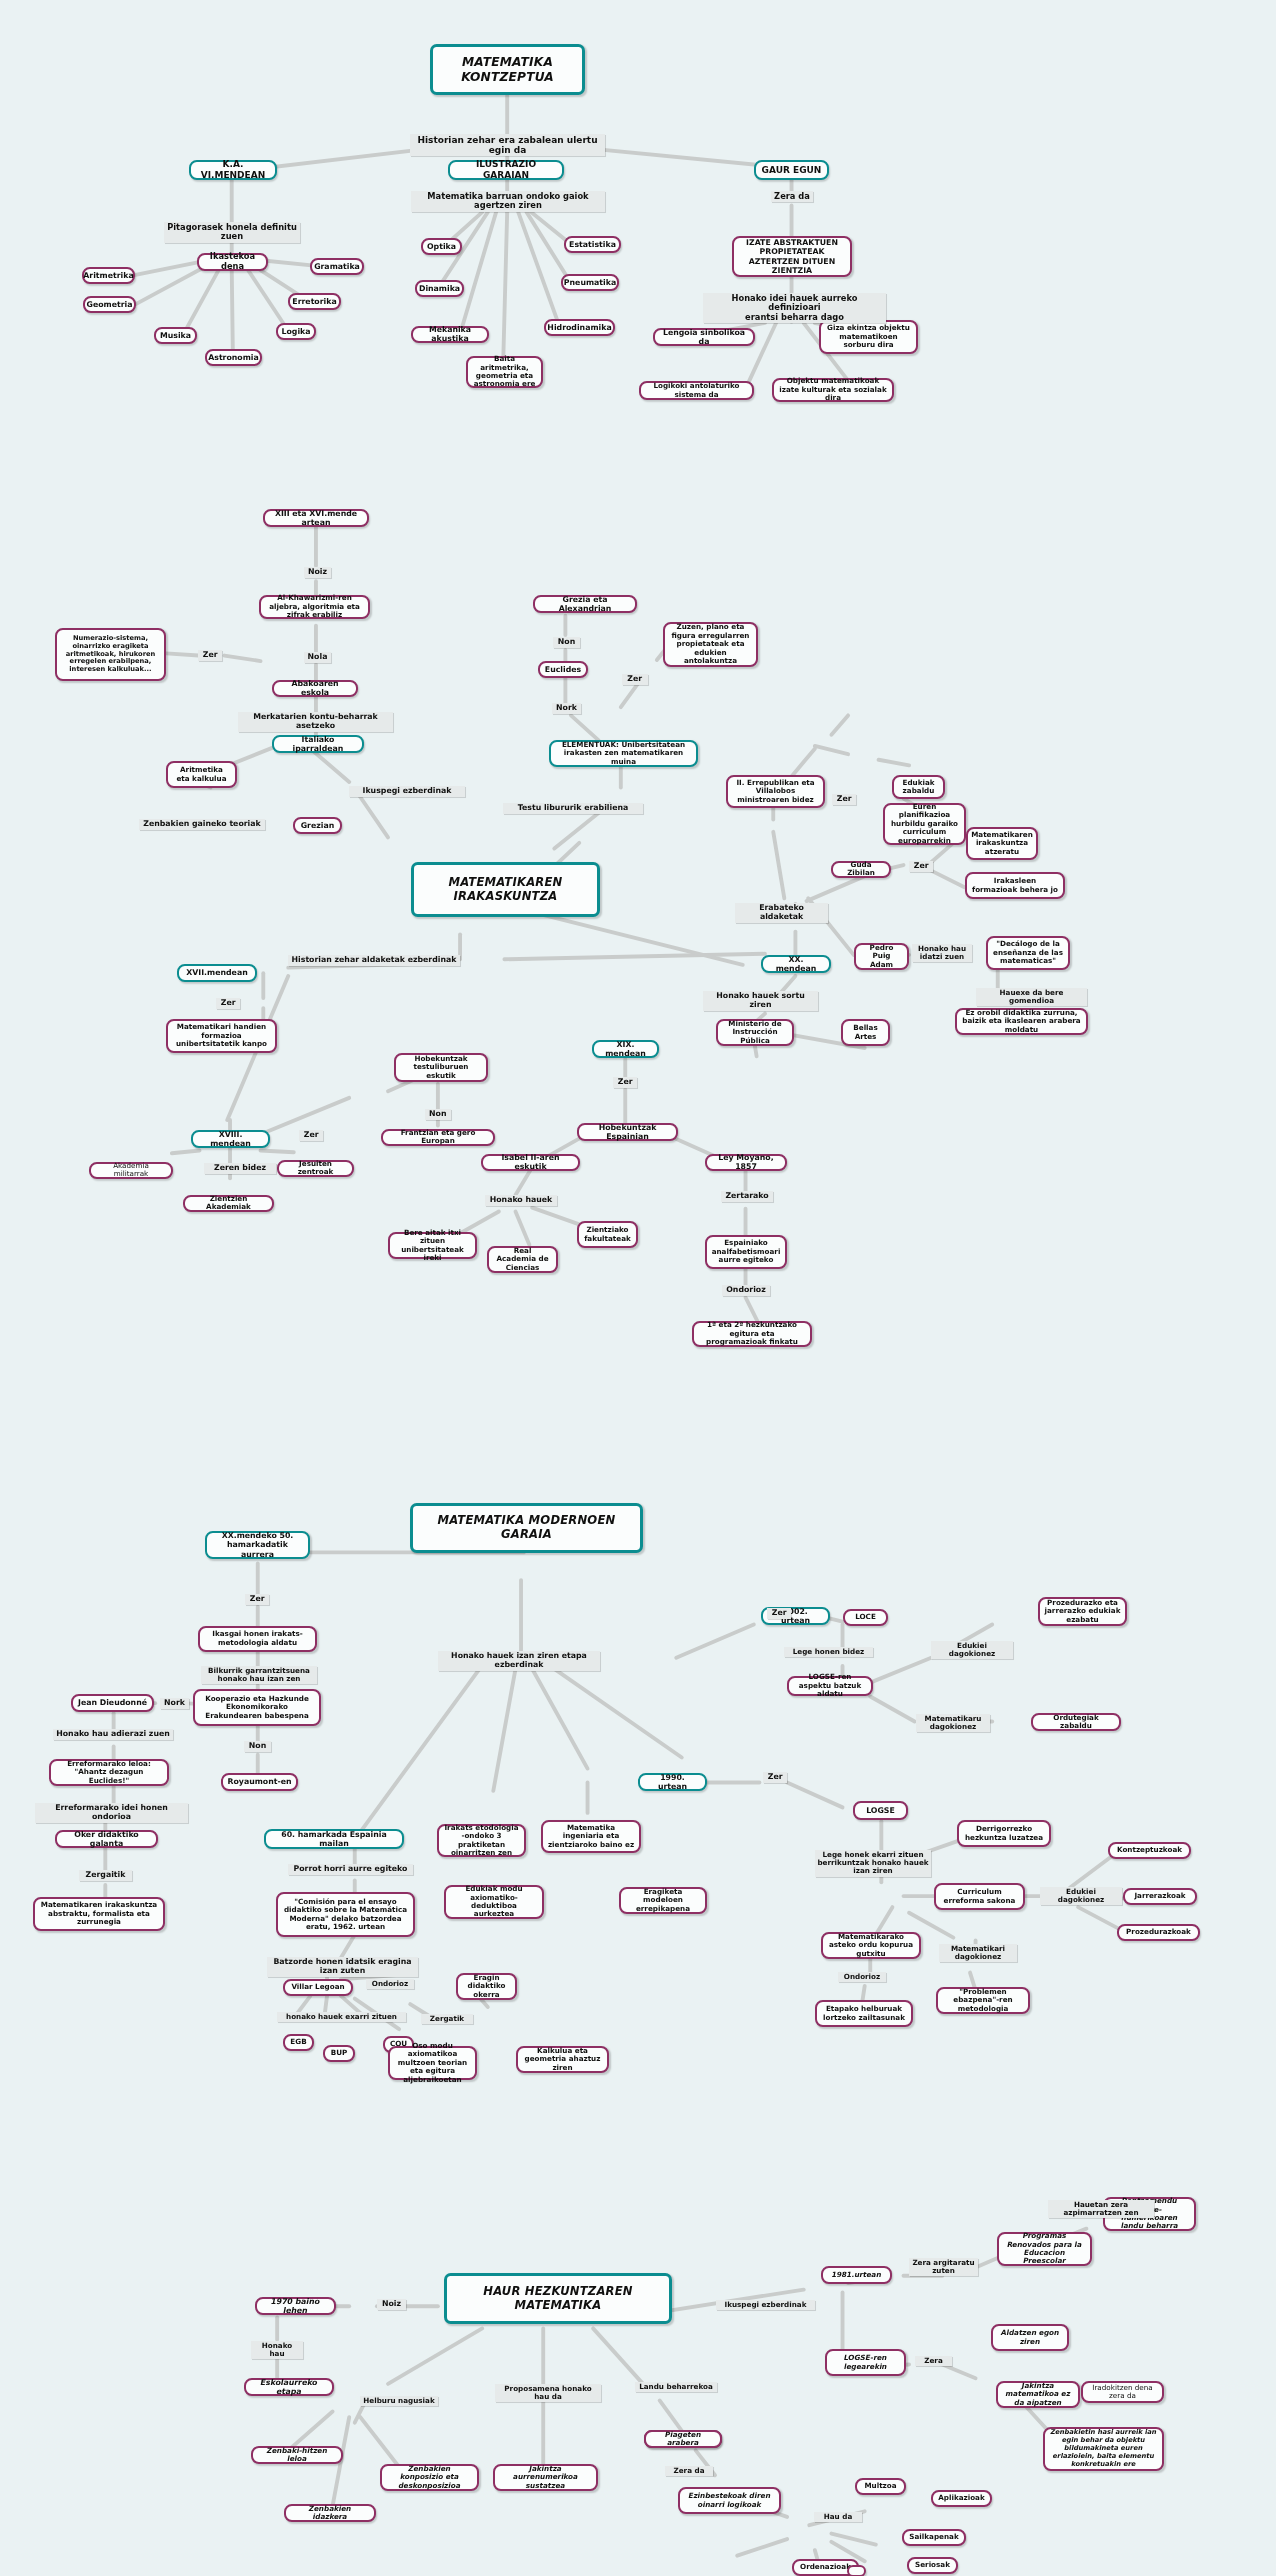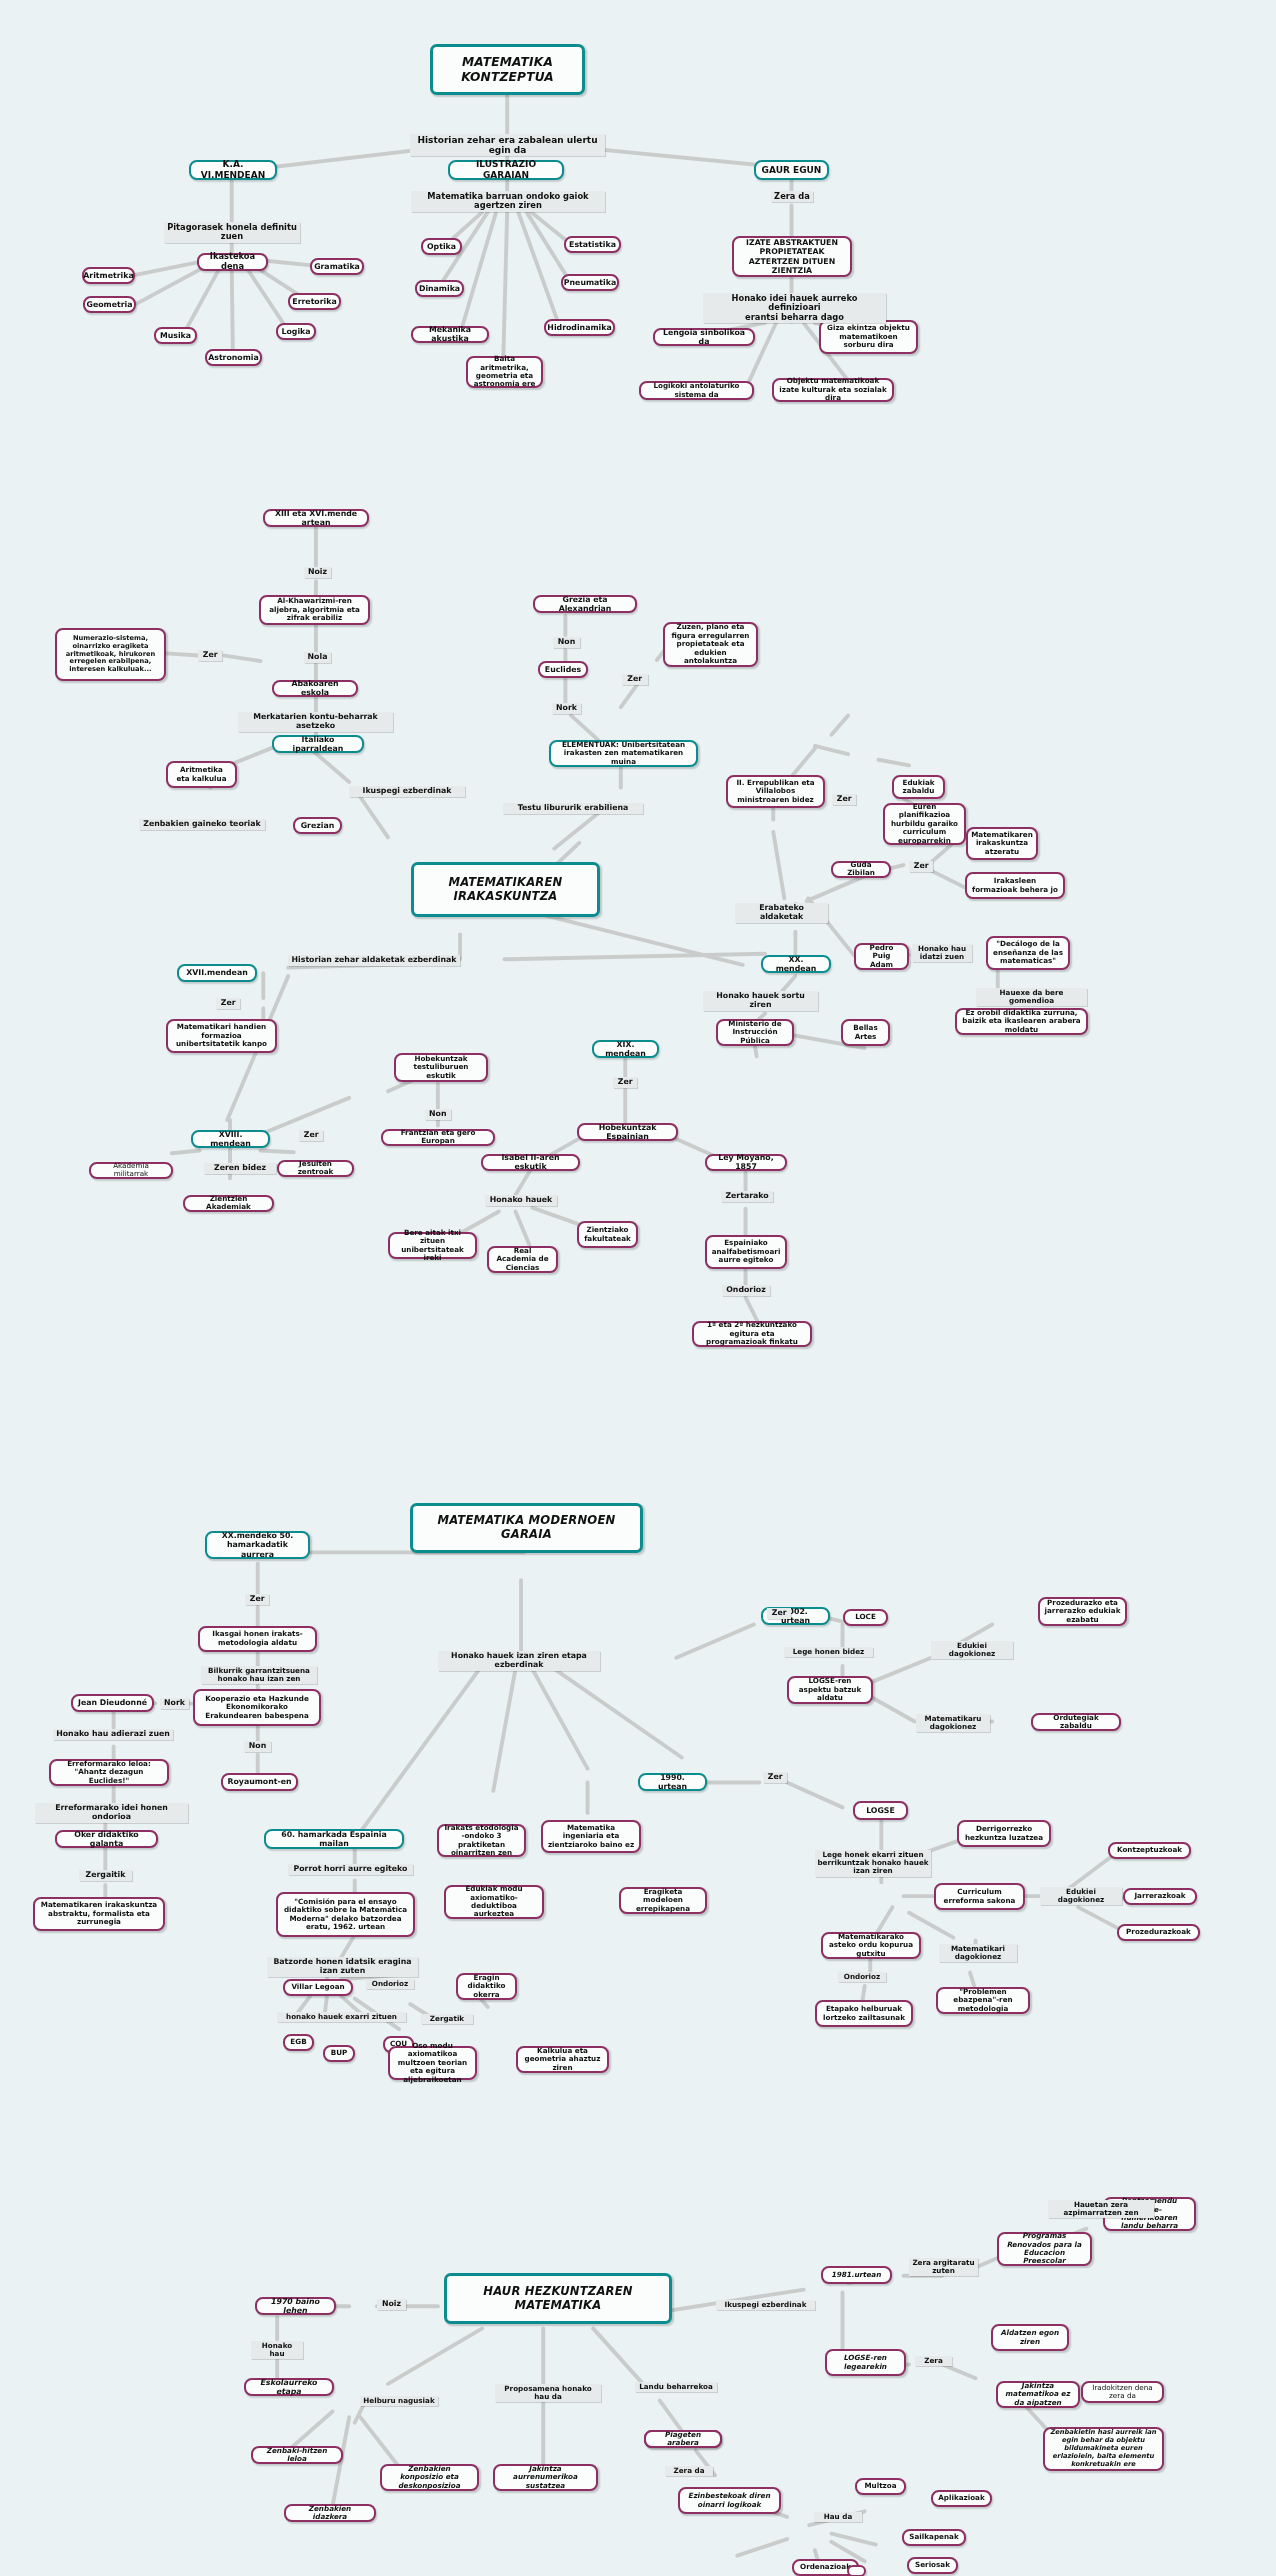--- a/index.html
+++ b/index.html
@@ -308,21 +308,21 @@
 
 <div class="node thin" style="left:653px;top:328px;width:102px;height:18px;font-size:7.8px;">Lengoia sinbolikoa da</div>
 <div class="node thin" style="left:819px;top:320px;width:99px;height:34px;font-size:7.2px;">Giza ekintza objektu matematikoen sorburu dira</div>
 <div class="node thin" style="left:639px;top:381px;width:115px;height:19px;font-size:7.2px;">Logikoki antolaturiko sistema da</div>
 <div class="node thin" style="left:772px;top:378px;width:122px;height:24.4px;font-size:7.2px;">Objektu matematikoak izate kulturak eta sozialak dira</div>
 
 <div class="node title" style="left:411px;top:862px;width:189px;height:55px;font-size:11.6px;">MATEMATIKAREN IRAKASKUNTZA</div>
 
 <div class="node thin" style="left:263px;top:509px;width:106px;height:18px;font-size:7.8px;">XIII eta XVI.mende artean</div>
 <div class="elabel" style="left:304px;top:567px;width:27px;font-size:7.8px;">Noiz</div>
-<div class="node thin" style="left:259px;top:595px;width:111px;height:30px;font-size:7.2px;">Al-Khawarizmi-ren aljebra, algoritmia eta zifrak erabiliz</div>
+<div class="node thin" style="left:259px;top:595px;width:111px;height:24px;font-size:7.2px;">Al-Khawarizmi-ren aljebra, algoritmia eta zifrak erabiliz</div>
 <div class="elabel" style="left:304px;top:652px;width:27px;font-size:7.8px;">Nola</div>
 <div class="node thin" style="left:272px;top:680px;width:86px;height:16.6px;font-size:7.8px;">Abakoaren eskola</div>
 <div class="elabel" style="left:198px;top:650px;width:24.4px;font-size:7.8px;">Zer</div>
 <div class="node thin" style="left:55px;top:628px;width:111px;height:53px;font-size:6.7px;">Numerazio-sistema, oinarrizko eragiketa aritmetikoak, hirukoren erregelen erabilpena, interesen kalkuluak...</div>
 <div class="elabel" style="left:238px;top:712px;width:155px;font-size:7.8px;">Merkatarien kontu-beharrak asetzeko</div>
 <div class="node teal thin" style="left:272px;top:735px;width:92px;height:18px;font-size:7.8px;">Italiako iparraldean</div>
 <div class="elabel" style="left:349px;top:786px;width:116px;font-size:7.8px;">Ikuspegi ezberdinak</div>
 <div class="node thin" style="left:166px;top:761px;width:71px;height:27px;font-size:7.2px;">Aritmetika eta kalkulua</div>
 <div class="elabel" style="left:139px;top:819px;width:126px;font-size:7.8px;">Zenbakien gaineko teoriak</div>
 <div class="node thin" style="left:293px;top:817px;width:49px;height:16.6px;font-size:7.8px;">Grezian</div>
@@ -420,21 +420,21 @@
 
 <div class="node thin" style="left:437px;top:1824px;width:89px;height:33px;font-size:7.2px;">Irakats etodologia -ondoko 3 praktiketan oinarritzen zen</div>
 <div class="node thin" style="left:541px;top:1820px;width:100px;height:33px;font-size:7.2px;">Matematika ingeniaria eta zientziaroko baino ez</div>
 <div class="node thin" style="left:444px;top:1885px;width:100px;height:34px;font-size:7.2px;">Edukiak modu axiomatiko-deduktiboa aurkeztea</div>
 <div class="node thin" style="left:619px;top:1887px;width:88px;height:27px;font-size:7.2px;">Eragiketa modeloen errepikapena</div>
 
 <div class="node teal thin" style="left:761px;top:1607px;width:69px;height:18px;font-size:7.8px;">2002. urtean</div>
 <div class="elabel" style="left:767px;top:1608px;width:24.4px;font-size:7.8px;">Zer</div>
 <div class="node thin" style="left:843px;top:1609px;width:45px;height:16.6px;font-size:7.2px;">LOCE</div>
 <div class="elabel" style="left:784px;top:1647px;width:89px;font-size:7.2px;">Lege honen bidez</div>
-<div class="node thin" style="left:787px;top:1676px;width:86px;height:28px;font-size:7.2px;">LOGSE-ren aspektu batzuk aldatu</div>
+<div class="node thin" style="left:787px;top:1676px;width:86px;height:20px;font-size:7.2px;">LOGSE-ren aspektu batzuk aldatu</div>
 <div class="elabel" style="left:931px;top:1641px;width:82px;font-size:7.2px;">Edukiei dagokionez</div>
 <div class="node thin" style="left:1038px;top:1597px;width:89px;height:29px;font-size:7.2px;">Prozedurazko eta jarrerazko edukiak ezabatu</div>
 <div class="elabel" style="left:916px;top:1714px;width:74px;font-size:7.2px;">Matematikaru dagokionez</div>
 <div class="node thin" style="left:1031px;top:1713px;width:90px;height:18px;font-size:7.2px;">Ordutegiak zabaldu</div>
 
 <div class="node teal thin" style="left:638px;top:1773px;width:69px;height:18px;font-size:7.8px;">1990. urtean</div>
 <div class="elabel" style="left:763px;top:1772px;width:24.4px;font-size:7.8px;">Zer</div>
 <div class="node thin" style="left:853px;top:1801px;width:55px;height:19px;font-size:7.8px;">LOGSE</div>
 <div class="elabel" style="left:815px;top:1850px;width:116px;font-size:7.2px;">Lege honek ekarri zituen berrikuntzak honako hauek izan ziren</div>
 <div class="node thin" style="left:957px;top:1820px;width:94px;height:27px;font-size:7.2px;">Derrigorrezko hezkuntza luzatzea</div>

